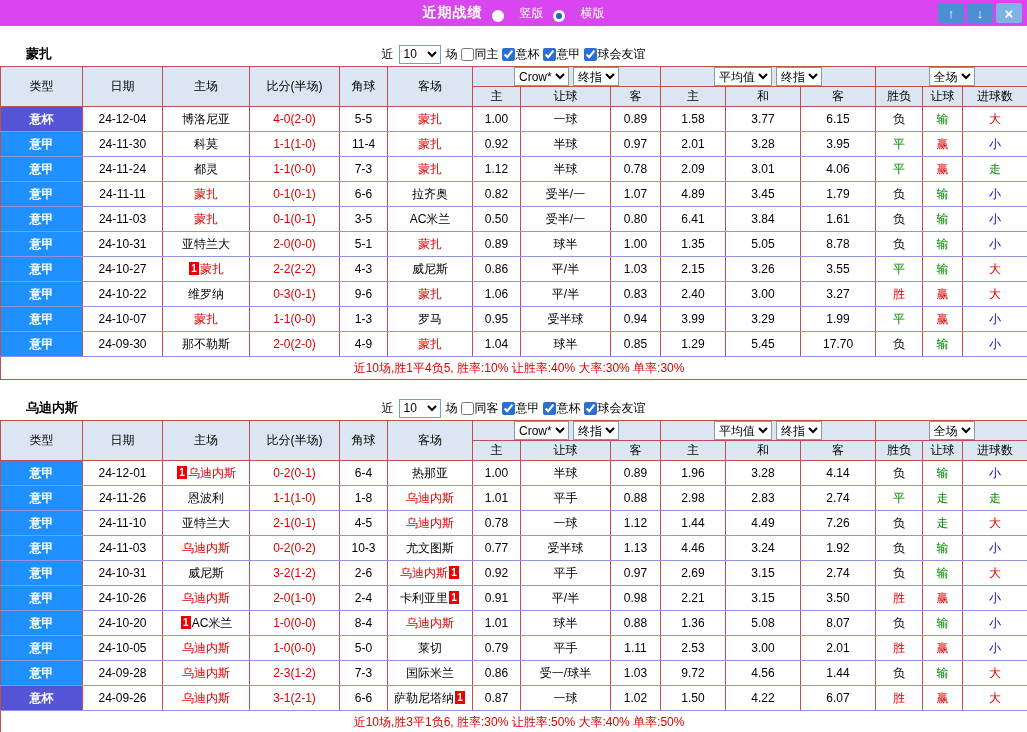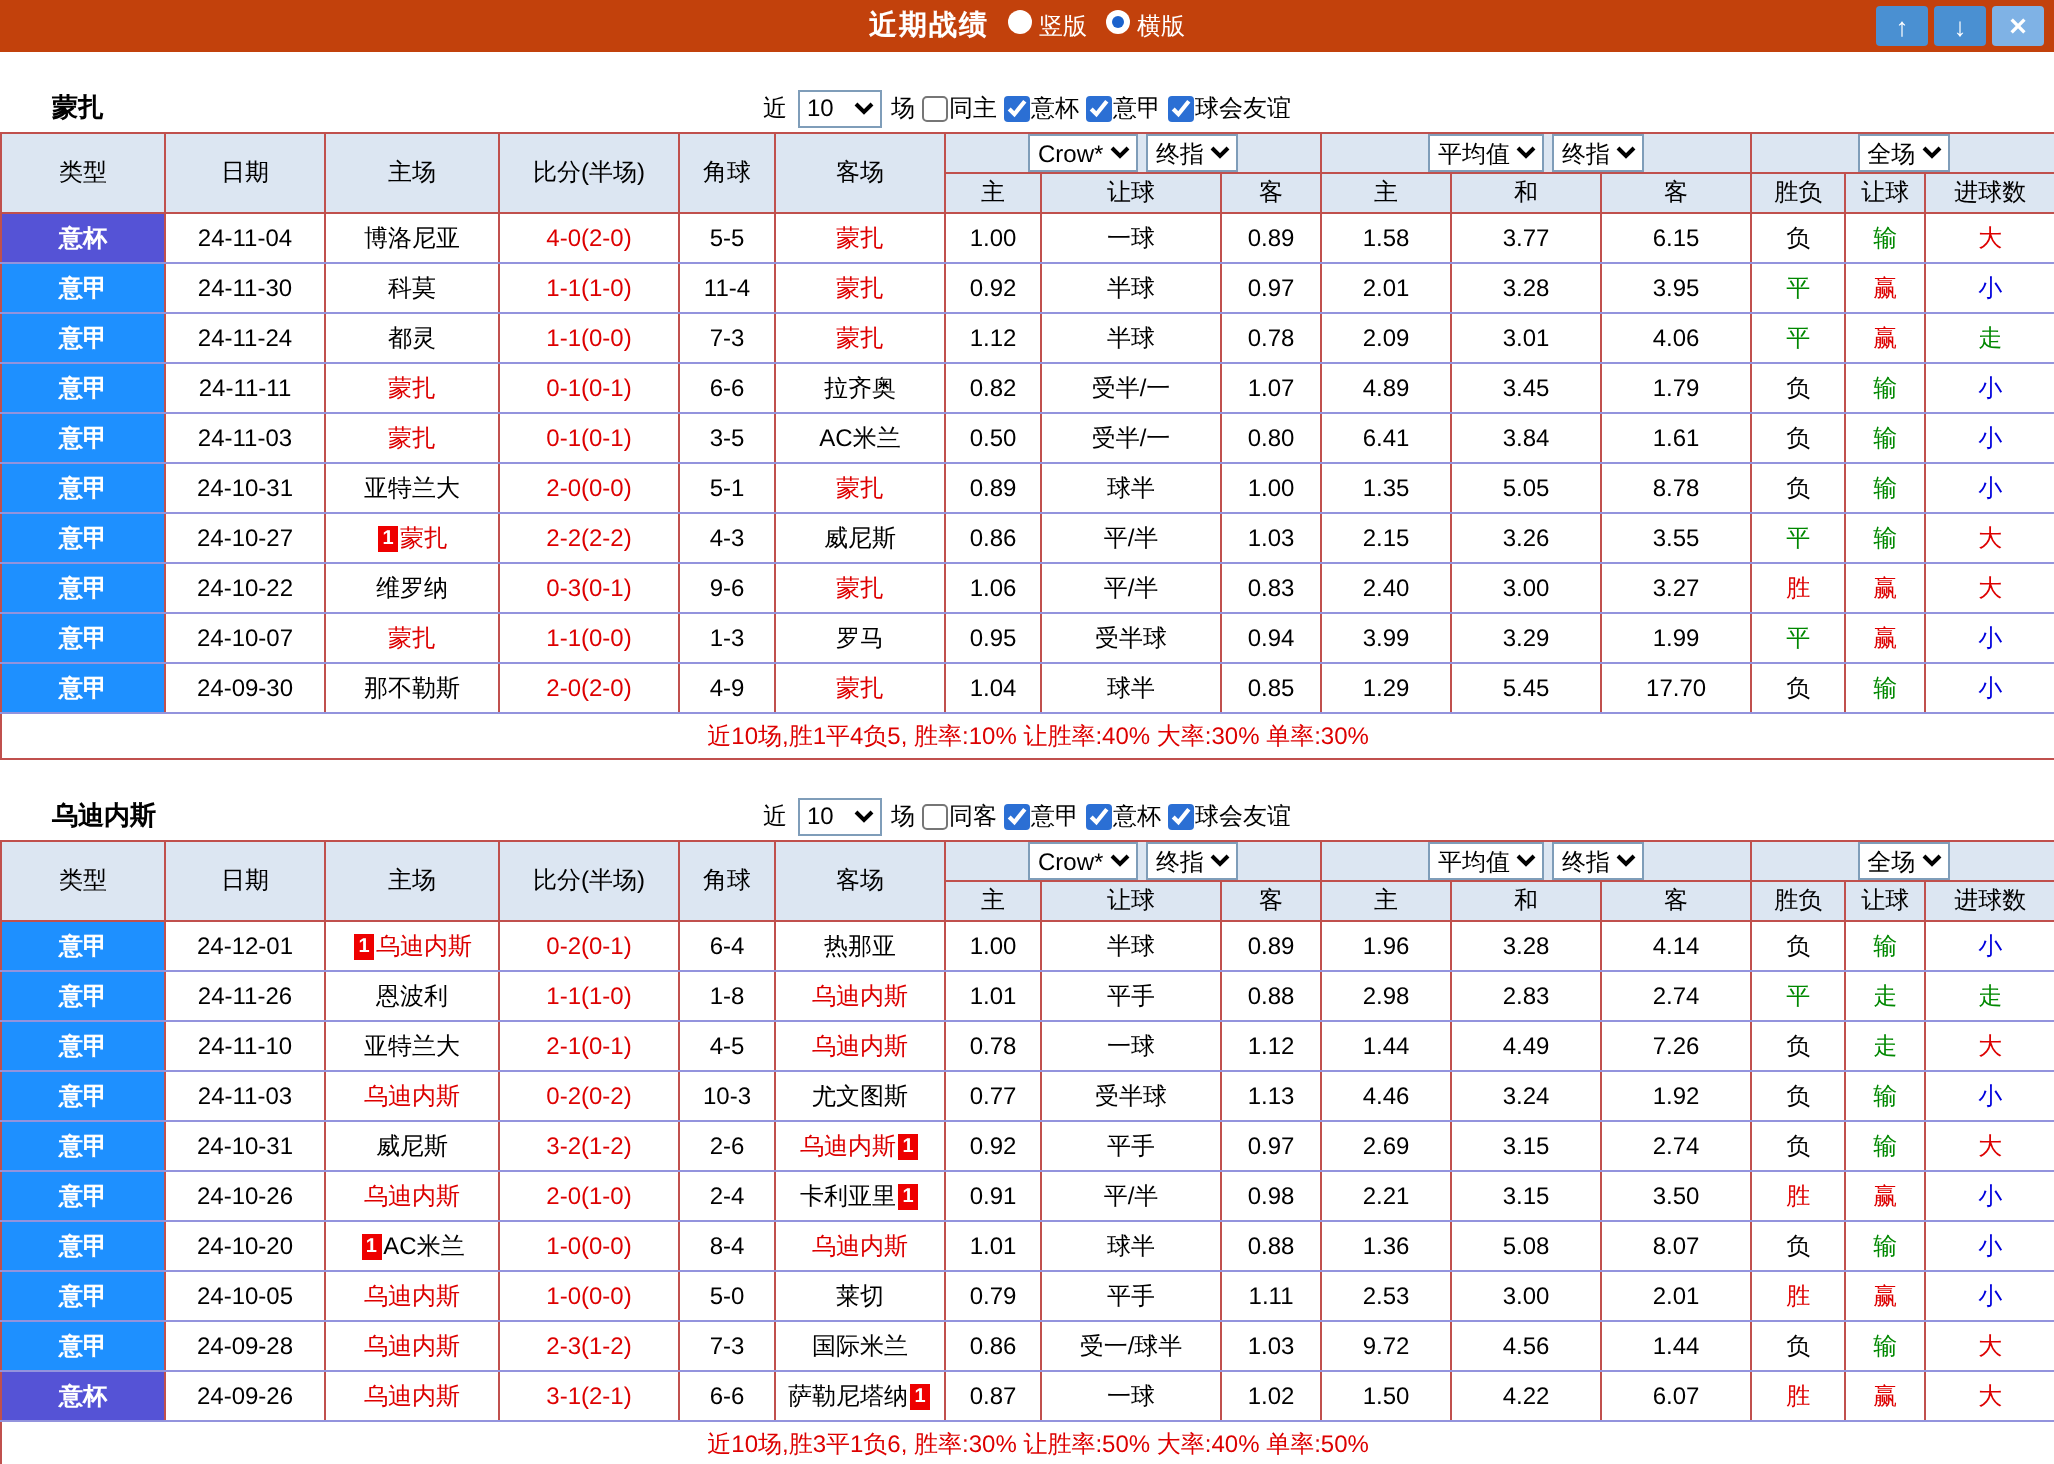--- a/index.html
+++ b/index.html
@@ -3,26 +3,26 @@
 <meta charset="utf-8">
 <style>
   * { margin:0; padding:0; box-sizing:border-box; }
   body {
     width:1027px; height:732px; overflow:hidden;
     font-family:"Liberation Sans","DejaVu Sans",sans-serif;
     font-size:12px; background:#fff; color:#000;
   }
   
   .titlebar {
-    position:relative; height:26px; background:#c2410c;
+    position:relative; height:26px; background:#d946ef;
     display:flex; align-items:center; justify-content:center; color:#fff;
   }
   .tb-center { display:flex; align-items:center; gap:9px; }
   .tb-title { font-weight:bold; font-size:14px; letter-spacing:1px; }
-  .tb-radio { display:flex; align-items:flex-start; gap:4px; cursor:pointer;font-family:Liberation Serif, serif; }
+  .tb-radio { display:flex; align-items:flex-end; gap:16px; cursor:pointer;font-family:Liberation Serif, serif; }
   .radio-dot { width:12px; height:12px; border-radius:50%; background:#fff; position:relative; display:inline-block; }
   .radio-dot.sel::after { content:""; position:absolute; left:3px; top:3px; width:6px; height:6px; border-radius:50%; background:#1b62cc; }
   .tb-buttons { position:absolute; right:5px; top:3px; display:flex; gap:3px; }
   .tb-btn {
     width:26px; height:20px; background:#4a90d2; color:#fff;
     display:flex; align-items:center; justify-content:center;
     font-size:13px; font-weight:bold; cursor:pointer; border-radius:2px;
   }
   .tb-btn.close { background:#7fb2e5; font-size:15px; }
   
@@ -141,21 +141,21 @@
             <th>和</th>
             <th>客</th>
             <th>胜负</th>
             <th>让球</th>
             <th>进球数</th>
           </tr>
         </thead>
         <tbody>
           <tr>
             <td class="lg" style="background: rgb(85, 83, 214);">意杯</td>
-            <td>24-11-04</td>
+            <td>24-12-04</td>
             <td><span>博洛尼亚</span></td>
             <td class="score">4-0(2-0)</td>
             <td>5-5</td>
             <td><span class="focal">蒙扎</span></td>
             <td>1.00</td>
             <td>一球</td>
             <td>0.89</td>
             <td>1.58</td>
             <td>3.77</td>
             <td>6.15</td>

